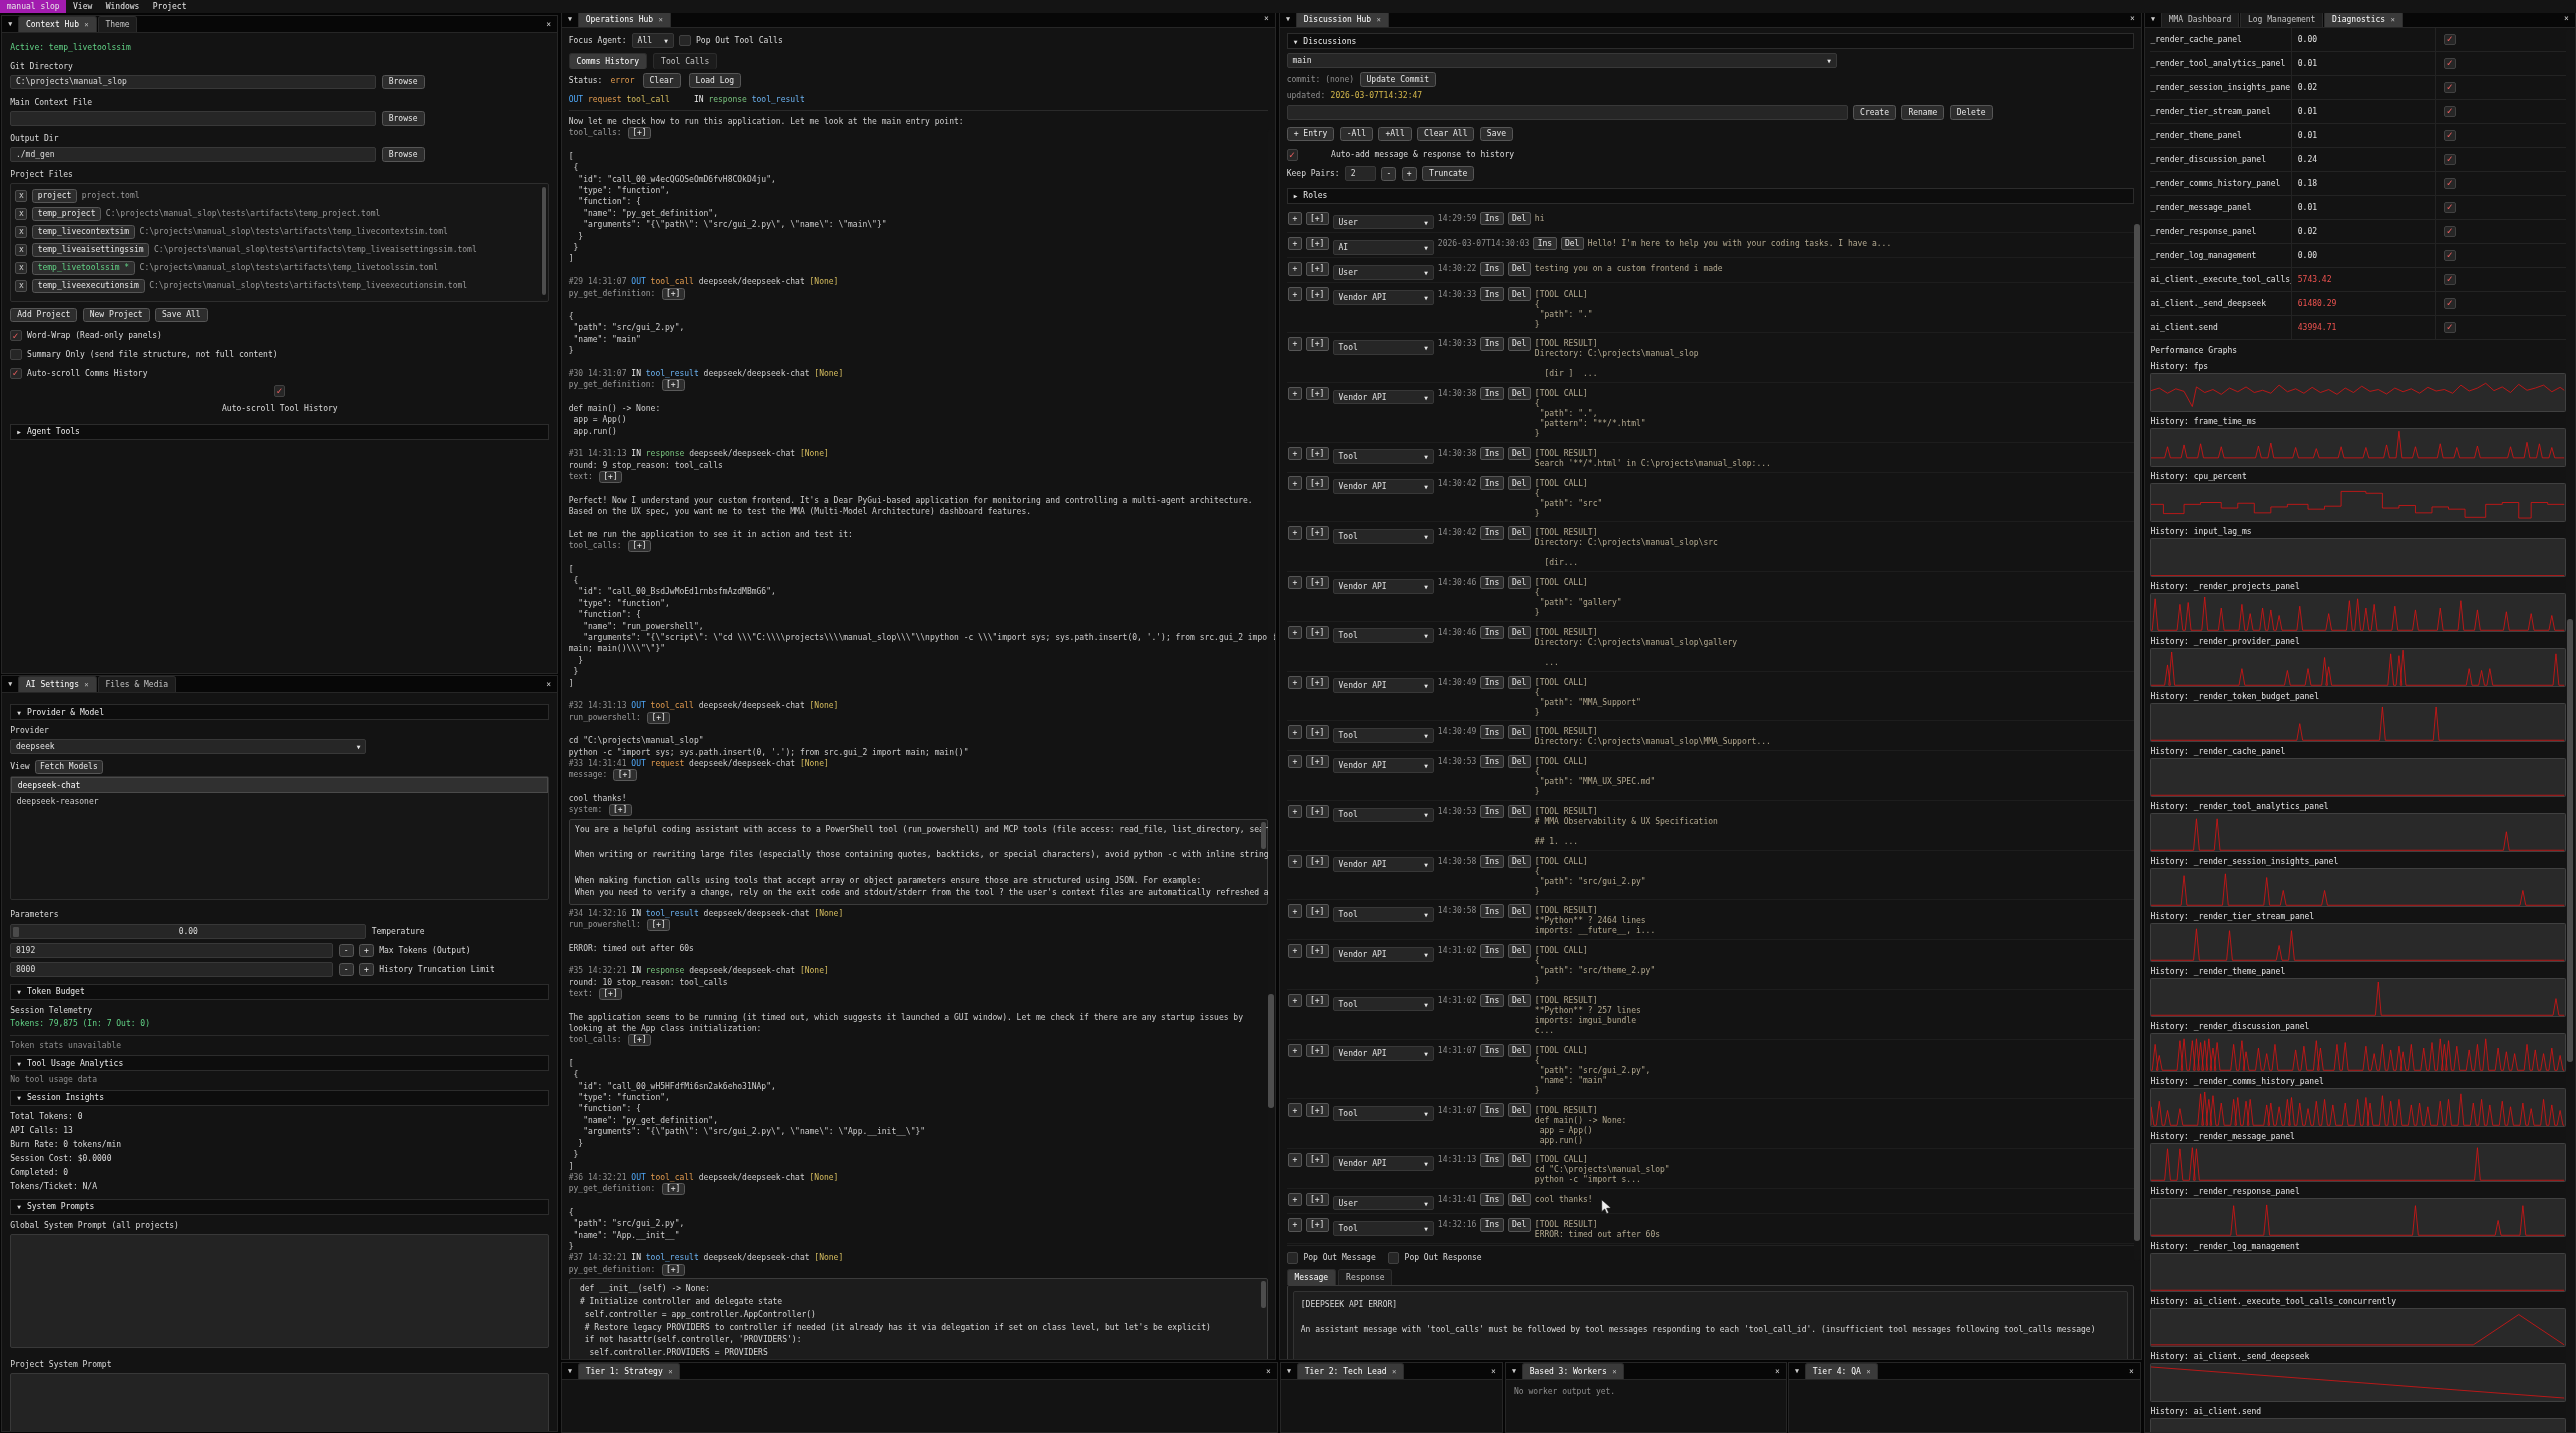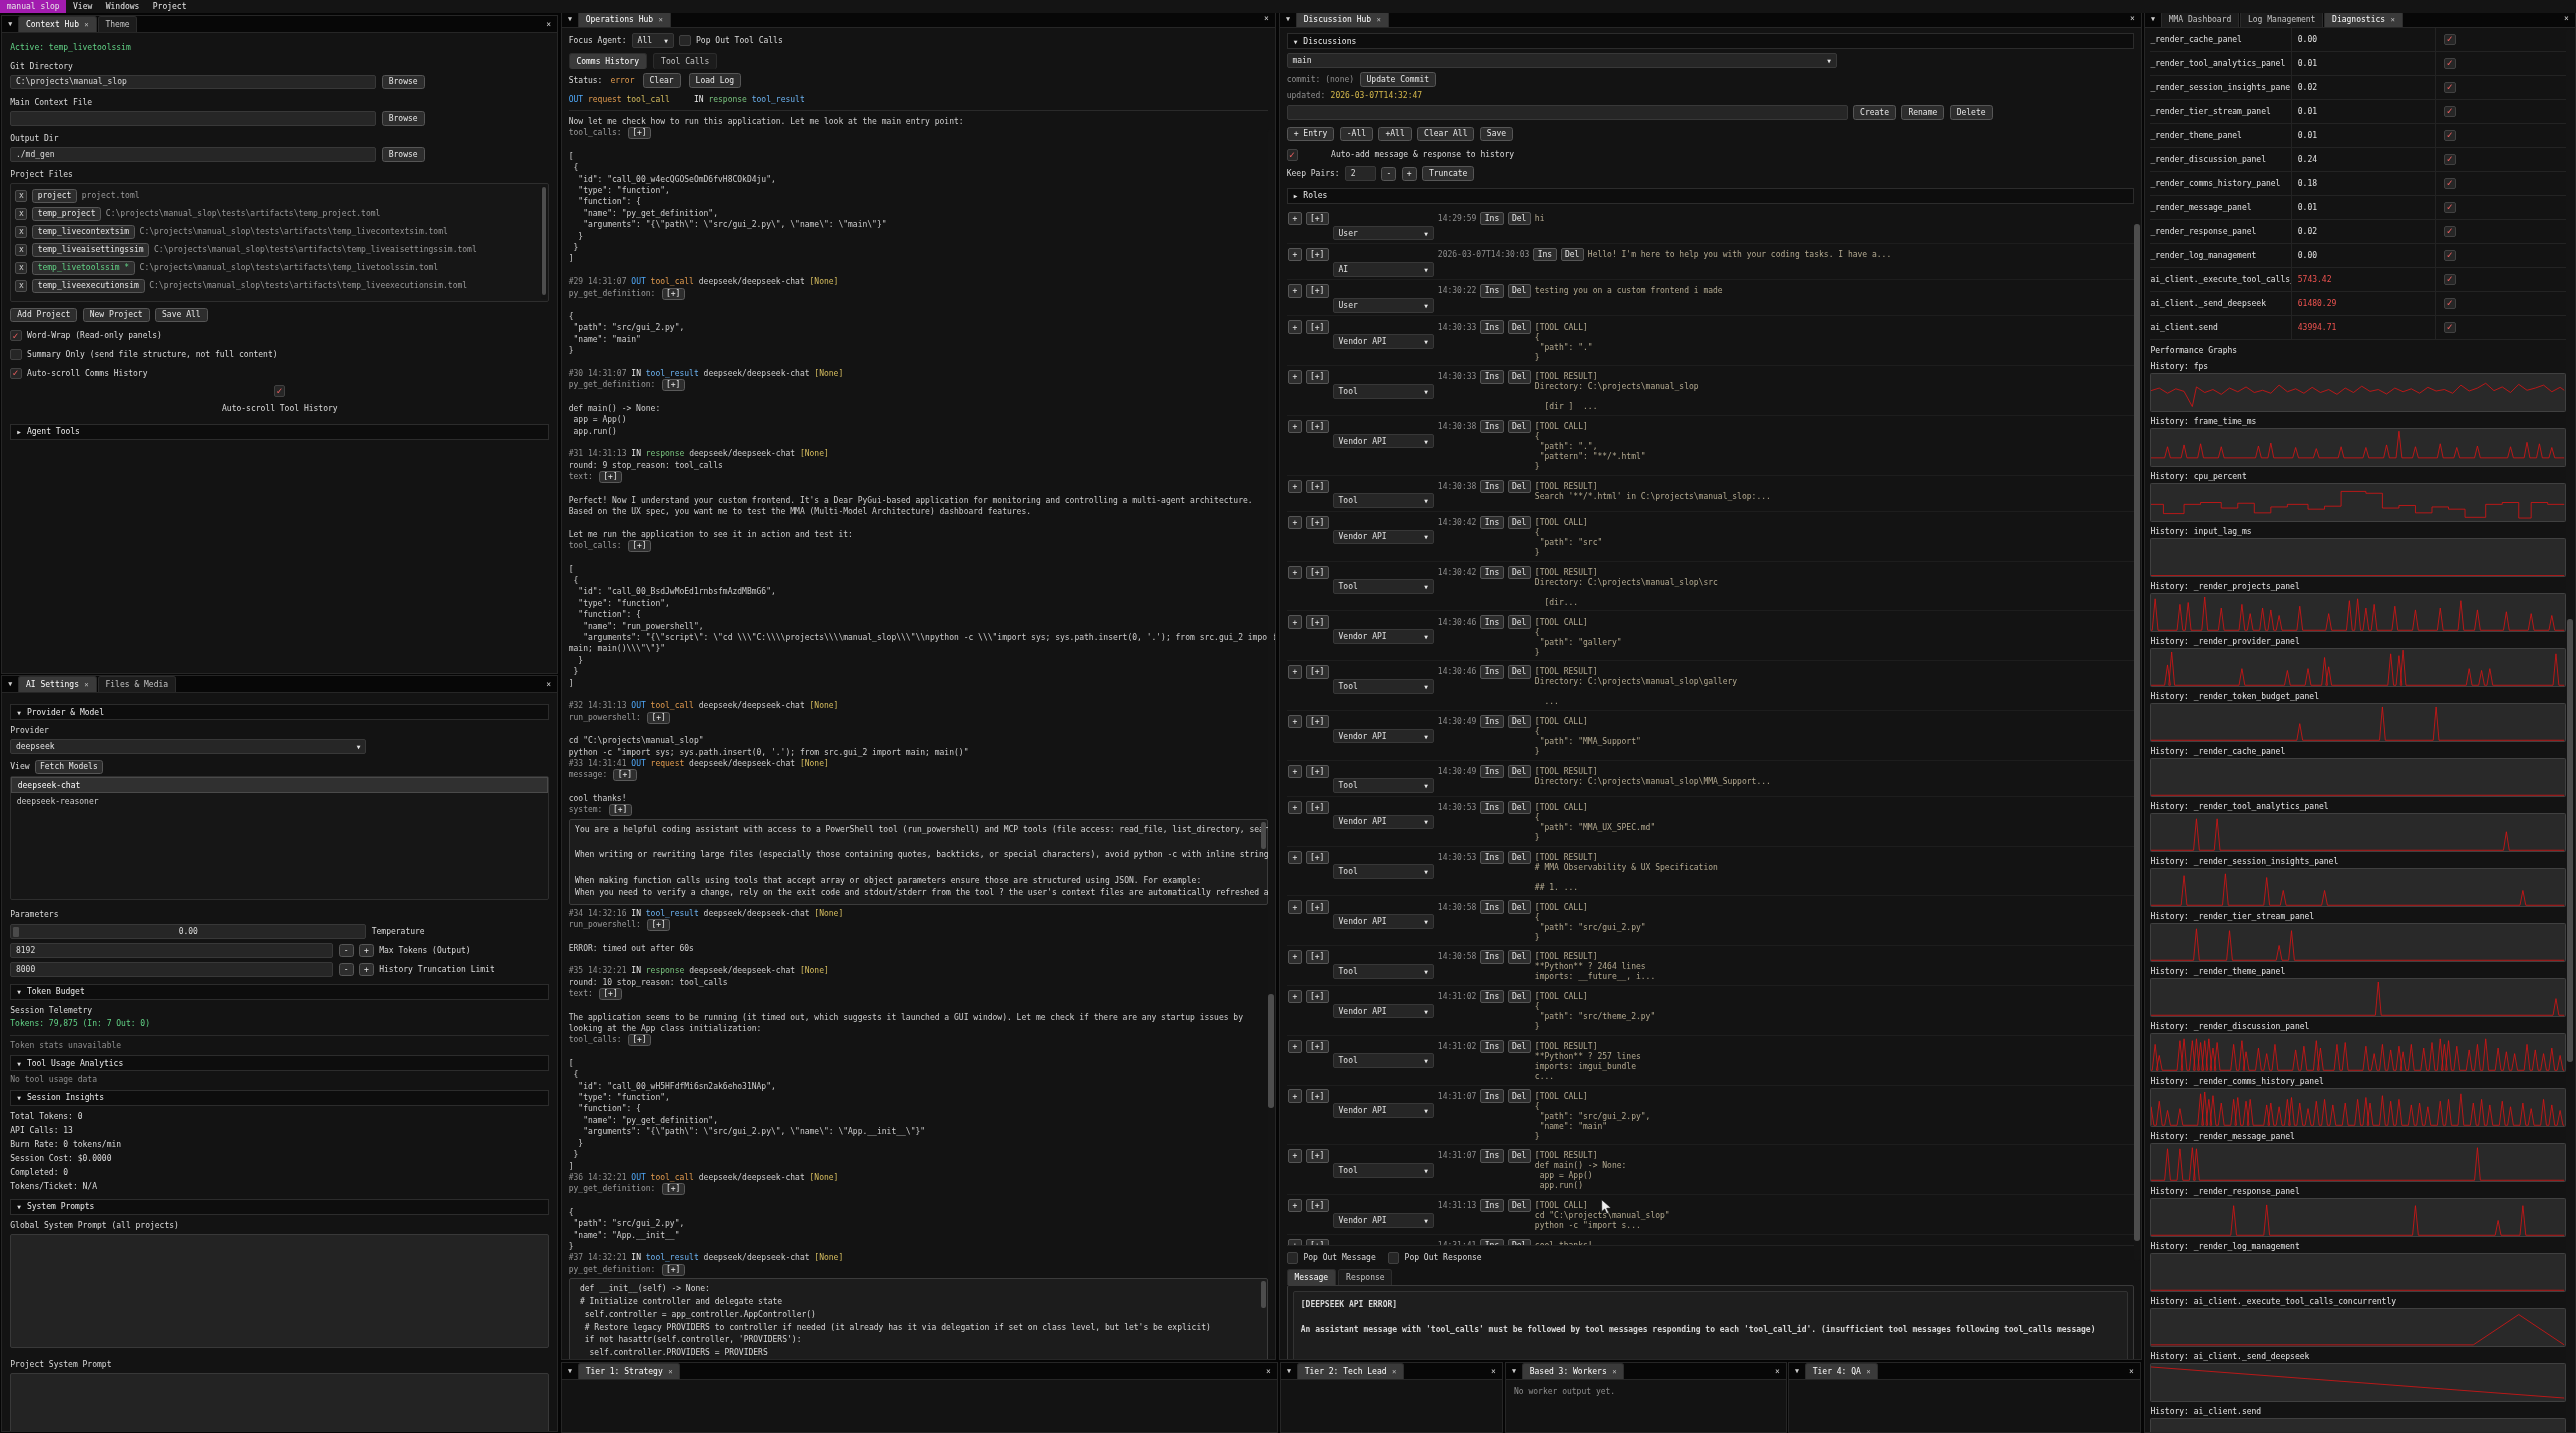--- a/index.html
+++ b/index.html
@@ -29,21 +29,21 @@
   
   .oline { line-height:11.4px; min-height:11.4px; white-space:pre; }
   .s-t { color:#cfcfcf; } .s-m { color:#8f8f8f; } .s-b { color:#4fa8f8; } .s-w { color:#eaeaea; }
   .s-o { color:#e09a4e; } .s-y { color:#d6bd5f; } .s-g { color:#79c37e; } .s-c { color:#6cb2f0; } .s-l { color:#9a9a9a; }
   .s-B { display:inline-block; background:#2d2d2d; border:0.7px solid #5a5a5a; border-radius:2.7px; padding:0 3.4px; color:#e8e8e8; line-height:10px; margin:0 1.3px; }
   .opsbox { background:#1c1c1c; border:0.7px solid #3c3c3c; border-radius:2px; padding:4px 5.4px; margin:2.7px 0; white-space:pre; line-height:12.7px; color:#d8d8d8; position:relative; }
   .opsbox .bth { position:absolute; right:1.3px; top:2px; width:5.4px; height:27px; background:#4c4c4c; border-radius:2px; }
   
   .drow { display:flex; align-items:flex-start; gap:4px; padding:2.7px 1.3px; border-bottom:0.7px solid #1d1d1d; }
   .drow .mini { flex:none; display:inline-flex; align-items:center; justify-content:center; background:#2d2d2d; border:0.7px solid #565656; border-radius:2px; height:13.4px; padding:0 3.4px; color:#e8e8e8; margin-top:1.3px; }
-  .drow .combo { width:101px; flex:none; margin-top:15px; }
+  .drow .combo { width:101px; flex:none; margin-top:4px; }
   .drow .time { color:#8e8e8e; flex:none; margin-top:3.4px; }
   .drow .dtext { color:#b4aa90; white-space:pre; line-height:10px; padding-top:3.4px; }
   .trow { display:flex; align-items:center; height:24px; border-bottom:0.7px solid #232323; }
   .trow .tname { width:142px; flex:none; color:#e2e2e2; overflow:hidden; white-space:nowrap; border-right:0.7px solid #232323; height:100%; display:flex; align-items:center; }
   .trow .tval { width:144px; flex:none; padding-left:5.4px; color:#e2e2e2; border-right:0.7px solid #232323; height:100%; display:flex; align-items:center; }
   .trow .tval.red { color:#ef5350; }
   .gl { color:#e6e6e6; line-height:12px; margin-top:4px; }
   .gplot { height:39px; background:#292929; border:0.7px solid #404040; border-radius:1.3px; }
   .gplot svg { width:100%; height:100%; display:block; }
   .sb { position:absolute; background:#141414; border-radius:2.7px; }
@@ -825,21 +825,21 @@
     </div>
     <div class="row" style="margin-top:4px;gap:1.3px;">
       <div class="tab active" style="border-radius:2.7px 2.7px 0 0;">
           <span>Message</span>
         </div>
       <div class="tab">
           <span>Response</span>
         </div>
     </div>
     <div style="border:0.7px solid #3a3a3a;border-radius:2px;background:#181818;padding:5.4px;height:107px;">
-      <div style="border:0.7px solid #333;border-radius:2px;background:#1e1e1e;height:100%;padding:6.7px;white-space:pre-wrap;line-height:12.7px;color:#d8d8d8;font-weight:bold;" id="disc-errbox">[DEEPSEEK API ERROR]
+      <div style="border:0.7px solid #333;border-radius:2px;background:#1e1e1e;height:100%;padding:6.7px;white-space:pre-wrap;line-height:12.7px;color:#d8d8d8;" id="disc-errbox">[DEEPSEEK API ERROR]
 
 An assistant message with 'tool_calls' must be followed by tool messages responding to each 'tool_call_id'. (insufficient tool messages following tool_calls message)</div>
     </div>
 
   </div>
   <svg class="cursor" style="left:321px;top:1189px;" width="11.4" height="16" viewBox="0 0 17 24">
       <path d="M1,1 L1,19 L5.5,15 L8.5,22 L11.5,20.5 L8.5,14 L15,13.5 Z" fill="#eeeeee" stroke="#111" stroke-width="1"></path>
     </svg>
 </div>
 

